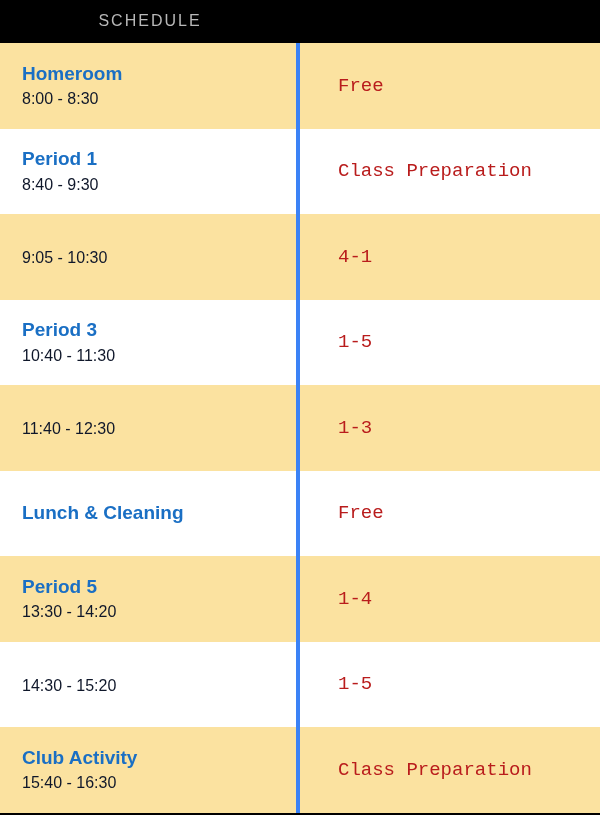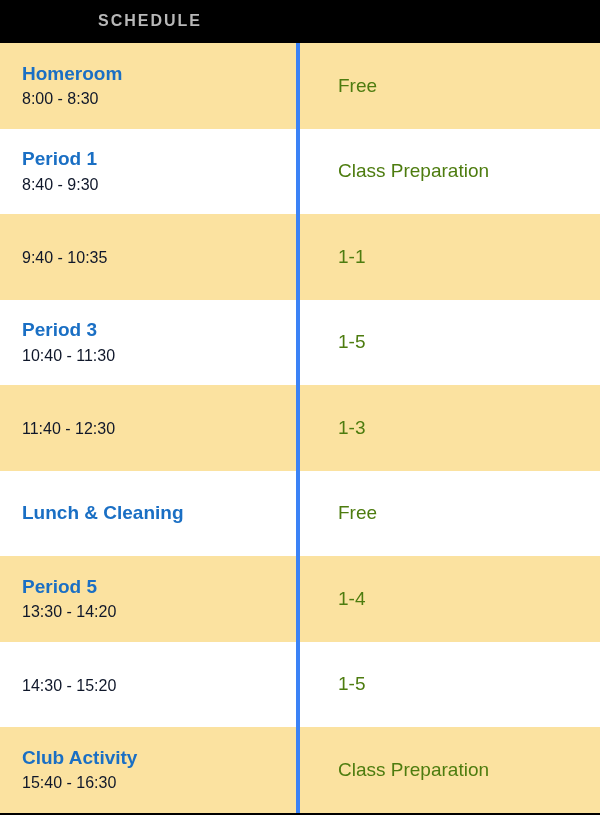--- a/index.html
+++ b/index.html
@@ -23,21 +23,21 @@
     display: flex;
     height: 42px;
     background: #000000;
   }
   .header-cell {
     display: flex;
     align-items: center;
     justify-content: center;
     color: #b8b8b8;
     font-size: 16px;
-    font-weight: bold;
+    font-weight: normal;
     letter-spacing: 2px;
   }
   .header-cell.left {
     width: 300px;
   }
   .header-cell.right {
     width: 300px;
   }
   .rows {
     display: block;
@@ -72,22 +72,23 @@
     font-weight: bold;
     line-height: 1.25;
   }
   .period-time {
     color: #0f172a;
     font-size: 16px;
     line-height: 1.35;
     margin-top: 3px;
   }
   .assignment {
-    color: #4d7c0f;
+    color: #b91c1c;
     font-size: 19px;
+    font-family: Liberation Mono, monospace;
   }
 </style>
 </head>
 <body>
 
 <div class="schedule">
 
   <div class="header-row">
     <div class="header-cell left">SCHEDULE</div>
   </div>
@@ -106,24 +107,24 @@
         <div class="cell left">
           <div class="period-name">Period 1</div>
           <div class="period-time">8:40 - 9:30</div>
         </div>
         <div class="cell right">
           <div class="assignment">Class Preparation</div>
         </div>
       </div>
       <div class="row shaded">
         <div class="cell left">
-          <div class="period-time">9:40 - 10:35</div>
+          <div class="period-time">9:05 - 10:30</div>
         </div>
         <div class="cell right">
-          <div class="assignment">1-1</div>
+          <div class="assignment">4-1</div>
         </div>
       </div>
       <div class="row plain">
         <div class="cell left">
           <div class="period-name">Period 3</div>
           <div class="period-time">10:40 - 11:30</div>
         </div>
         <div class="cell right">
           <div class="assignment">1-5</div>
         </div>

